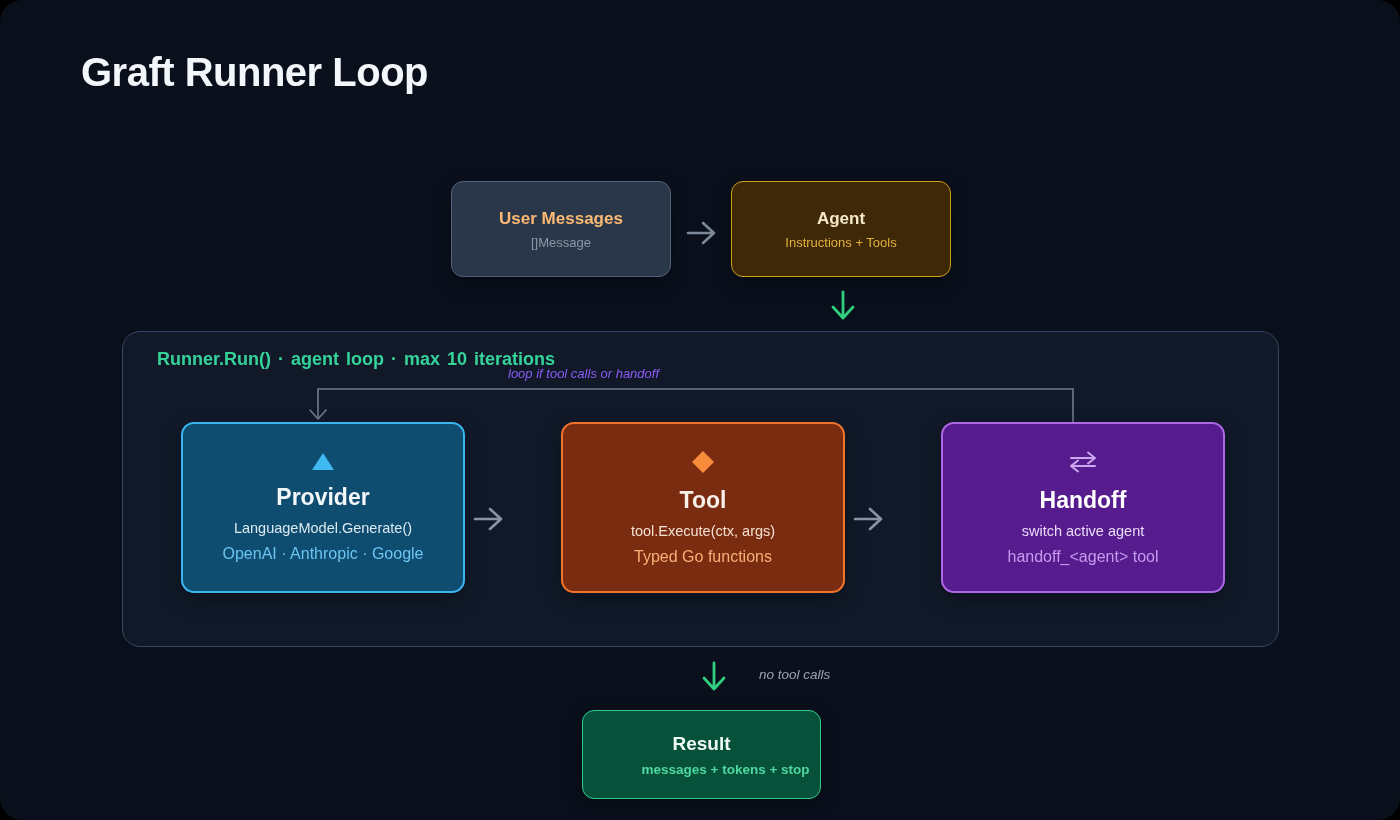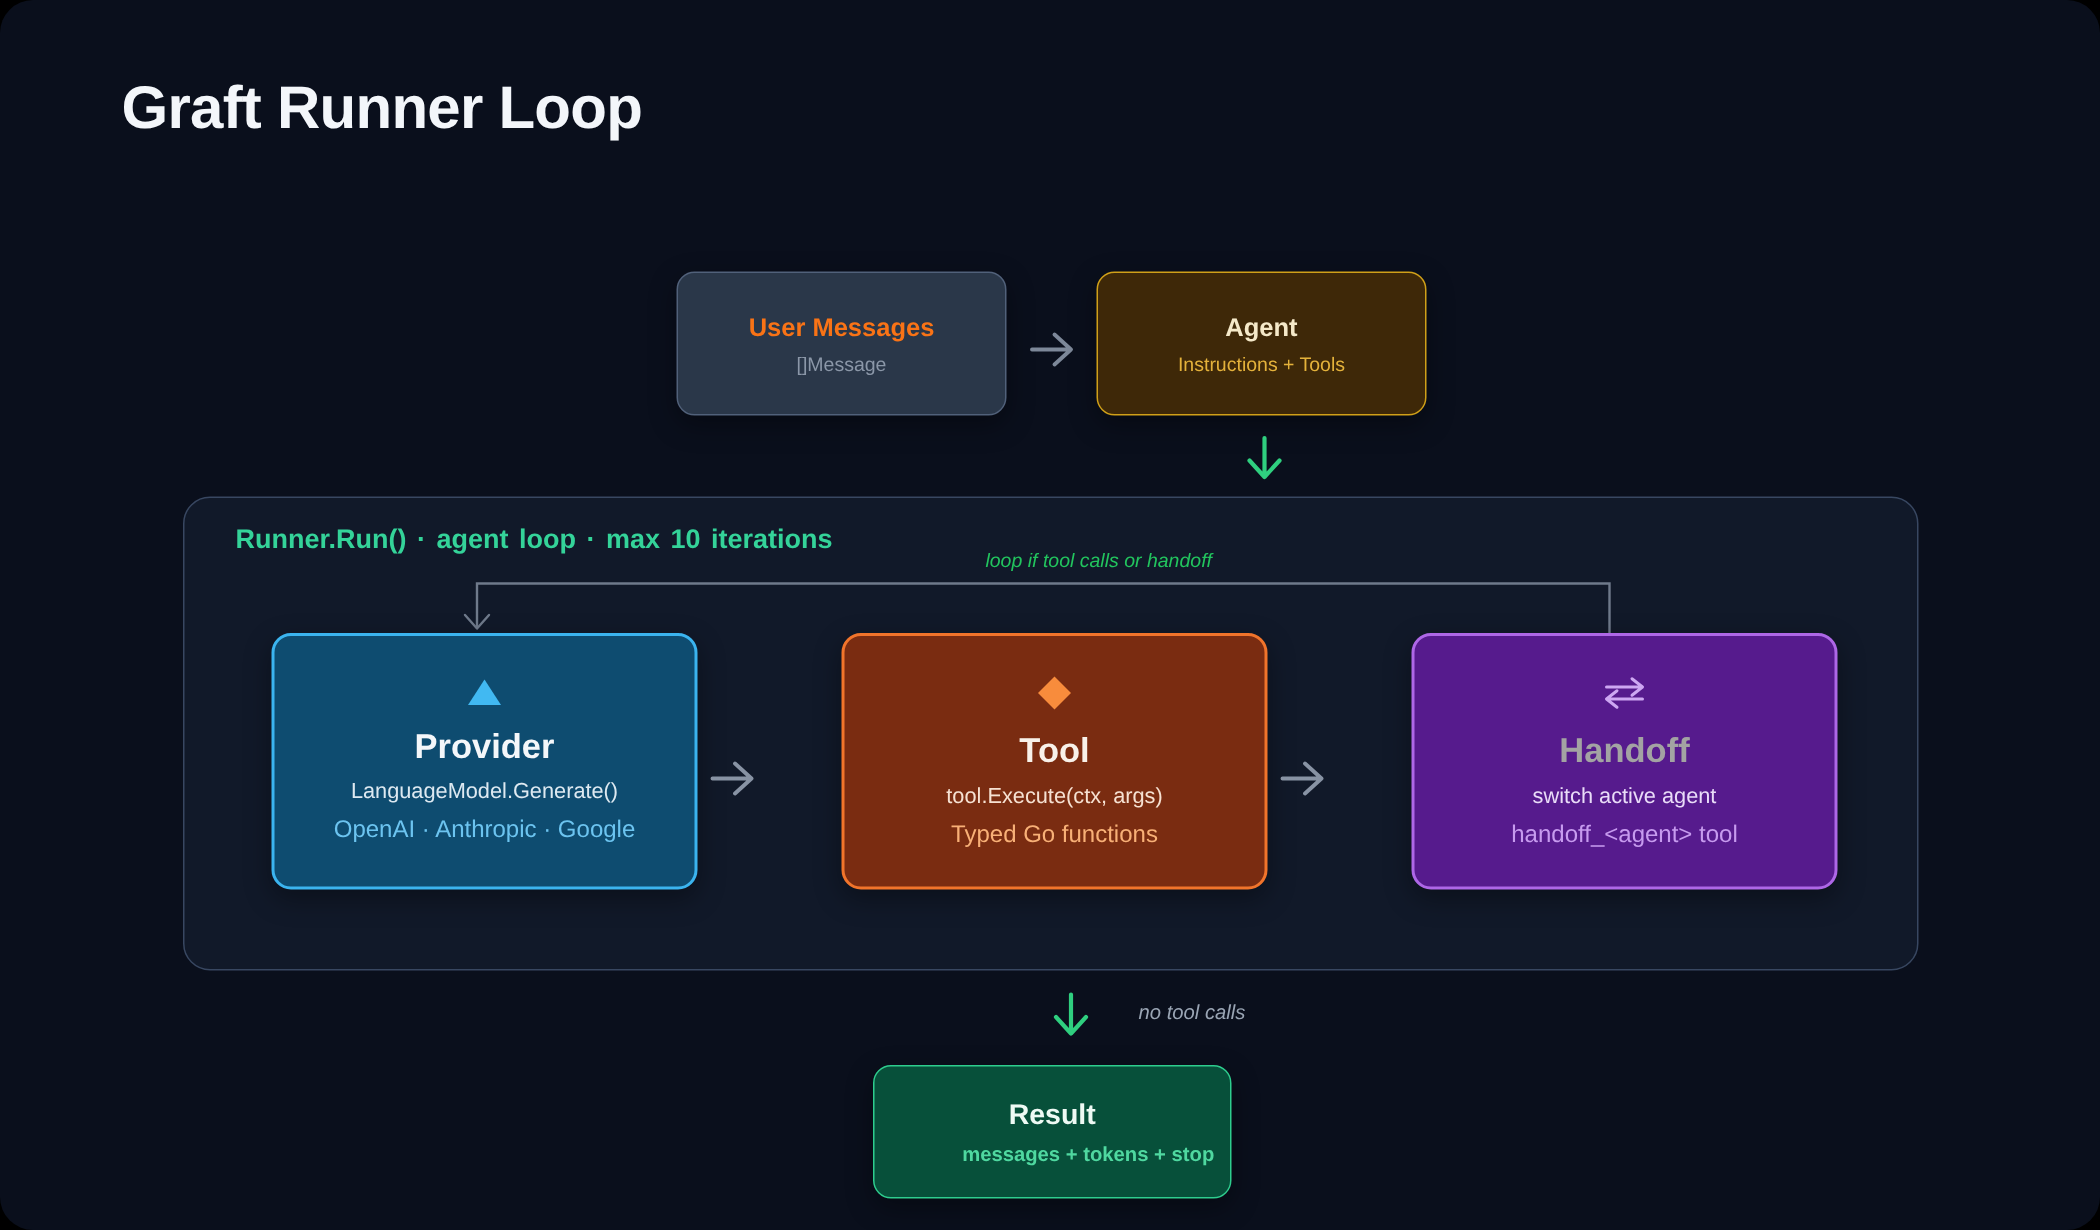--- a/index.html
+++ b/index.html
@@ -5,46 +5,46 @@
   html,body{margin:0;padding:0;background:#000;}
   body{font-family:"Liberation Sans","DejaVu Sans",sans-serif;}
   .page{position:relative;width:1400px;height:820px;background:#0a0f1c;border-radius:22px;overflow:hidden;}
 
   .title{position:absolute;left:81px;top:50px;margin:0;font-size:40px;font-weight:800;letter-spacing:-0.5px;color:#f3f6fa;}
   .subtitle{position:absolute;left:81px;top:106px;margin:0;font-size:16.5px;color:#9aa8ba;}
 
   .node{position:absolute;display:flex;flex-direction:column;align-items:center;justify-content:center;border-radius:12px;box-shadow:0 6px 18px rgba(0,0,0,.35);}
   .node-title{font-weight:700;}
   .user-box{left:451px;top:181px;width:218px;height:94px;background:#2a3749;border:1.5px solid #51617a;}
-  .user-box .node-title{font-size:17px;color:#f97316;margin-bottom:6px;}
+  .user-box .node-title{font-size:17px;color:#fdba74;margin-bottom:6px;}
   .user-box .node-sub{font-size:13px;color:#8b97a8;}
   .agent-box{left:731px;top:181px;width:218px;height:94px;background:#3e2808;border:1.5px solid #d0a018;}
   .agent-box .node-title{font-size:17px;color:#f5e9c9;margin-bottom:6px;}
   .agent-box .node-sub{font-size:13px;color:#e4b23b;}
 
   .conn{position:absolute;}
 
   .loop-container{position:absolute;left:122px;top:331px;width:1157px;height:316px;background:#111929;border:1.5px solid #384761;border-radius:18px;box-sizing:border-box;}
   .loop-label{position:absolute;left:34px;top:17px;font-size:18px;font-weight:700;color:#34d399;word-spacing:2px;}
-  .loop-note{position:absolute;left:385px;top:34px;width:300px;text-align:right;font-size:13px;font-style:italic;color:#22c55e;}
+  .loop-note{position:absolute;left:385px;top:34px;width:300px;text-align:left;font-size:13px;font-style:italic;color:#8b5cf6;}
   .loop-line{position:absolute;left:0;top:0;}
 
   .big{width:280px;height:167px;border-radius:13px;border-width:2px;border-style:solid;}
   .big .node-title{font-size:23px;margin:13px 0 9px 0;color:#f4f7fa;}
   .big .node-line1{font-size:14.5px;margin-bottom:9px;}
   .big .node-line2{font-size:16px;}
   .provider{left:58px;top:90px;background:#0e4c70;border-color:#3bb4ef;}
   .provider .node-line1{color:#dde9f1;}
   .provider .node-line2{color:#6cc4f0;}
   .tool{left:438px;top:90px;background:#7a2c11;border-color:#f1742b;}
   .tool .node-title{color:#f8f1e9;}
   .tool .node-line1{color:#f6e1d2;}
   .tool .node-line2{color:#f8b077;}
   .handoff{left:818px;top:90px;background:#561b8d;border-color:#ae67e7;}
-  .handoff .node-title{color:#a3a3a3;}
+  .handoff .node-title{color:#ffffff;}
   .handoff .node-line1{color:#e9dcf8;}
   .handoff .node-line2{color:#c79bef;}
 
   .exit-note{position:absolute;left:759px;top:667px;font-size:13.5px;font-style:italic;color:#9aa5b4;}
   .result-box{left:582px;top:710px;width:237px;height:87px;background:#07503a;border:1.5px solid #2ecd8e;}
   .result-box .node-title{font-size:19px;color:#eefaf4;margin-bottom:7px;}
   .result-box .node-sub{font-size:13.5px;font-weight:700;color:#4fd8a0;margin-left:48px;}
 </style>
 </head>
 <body>

